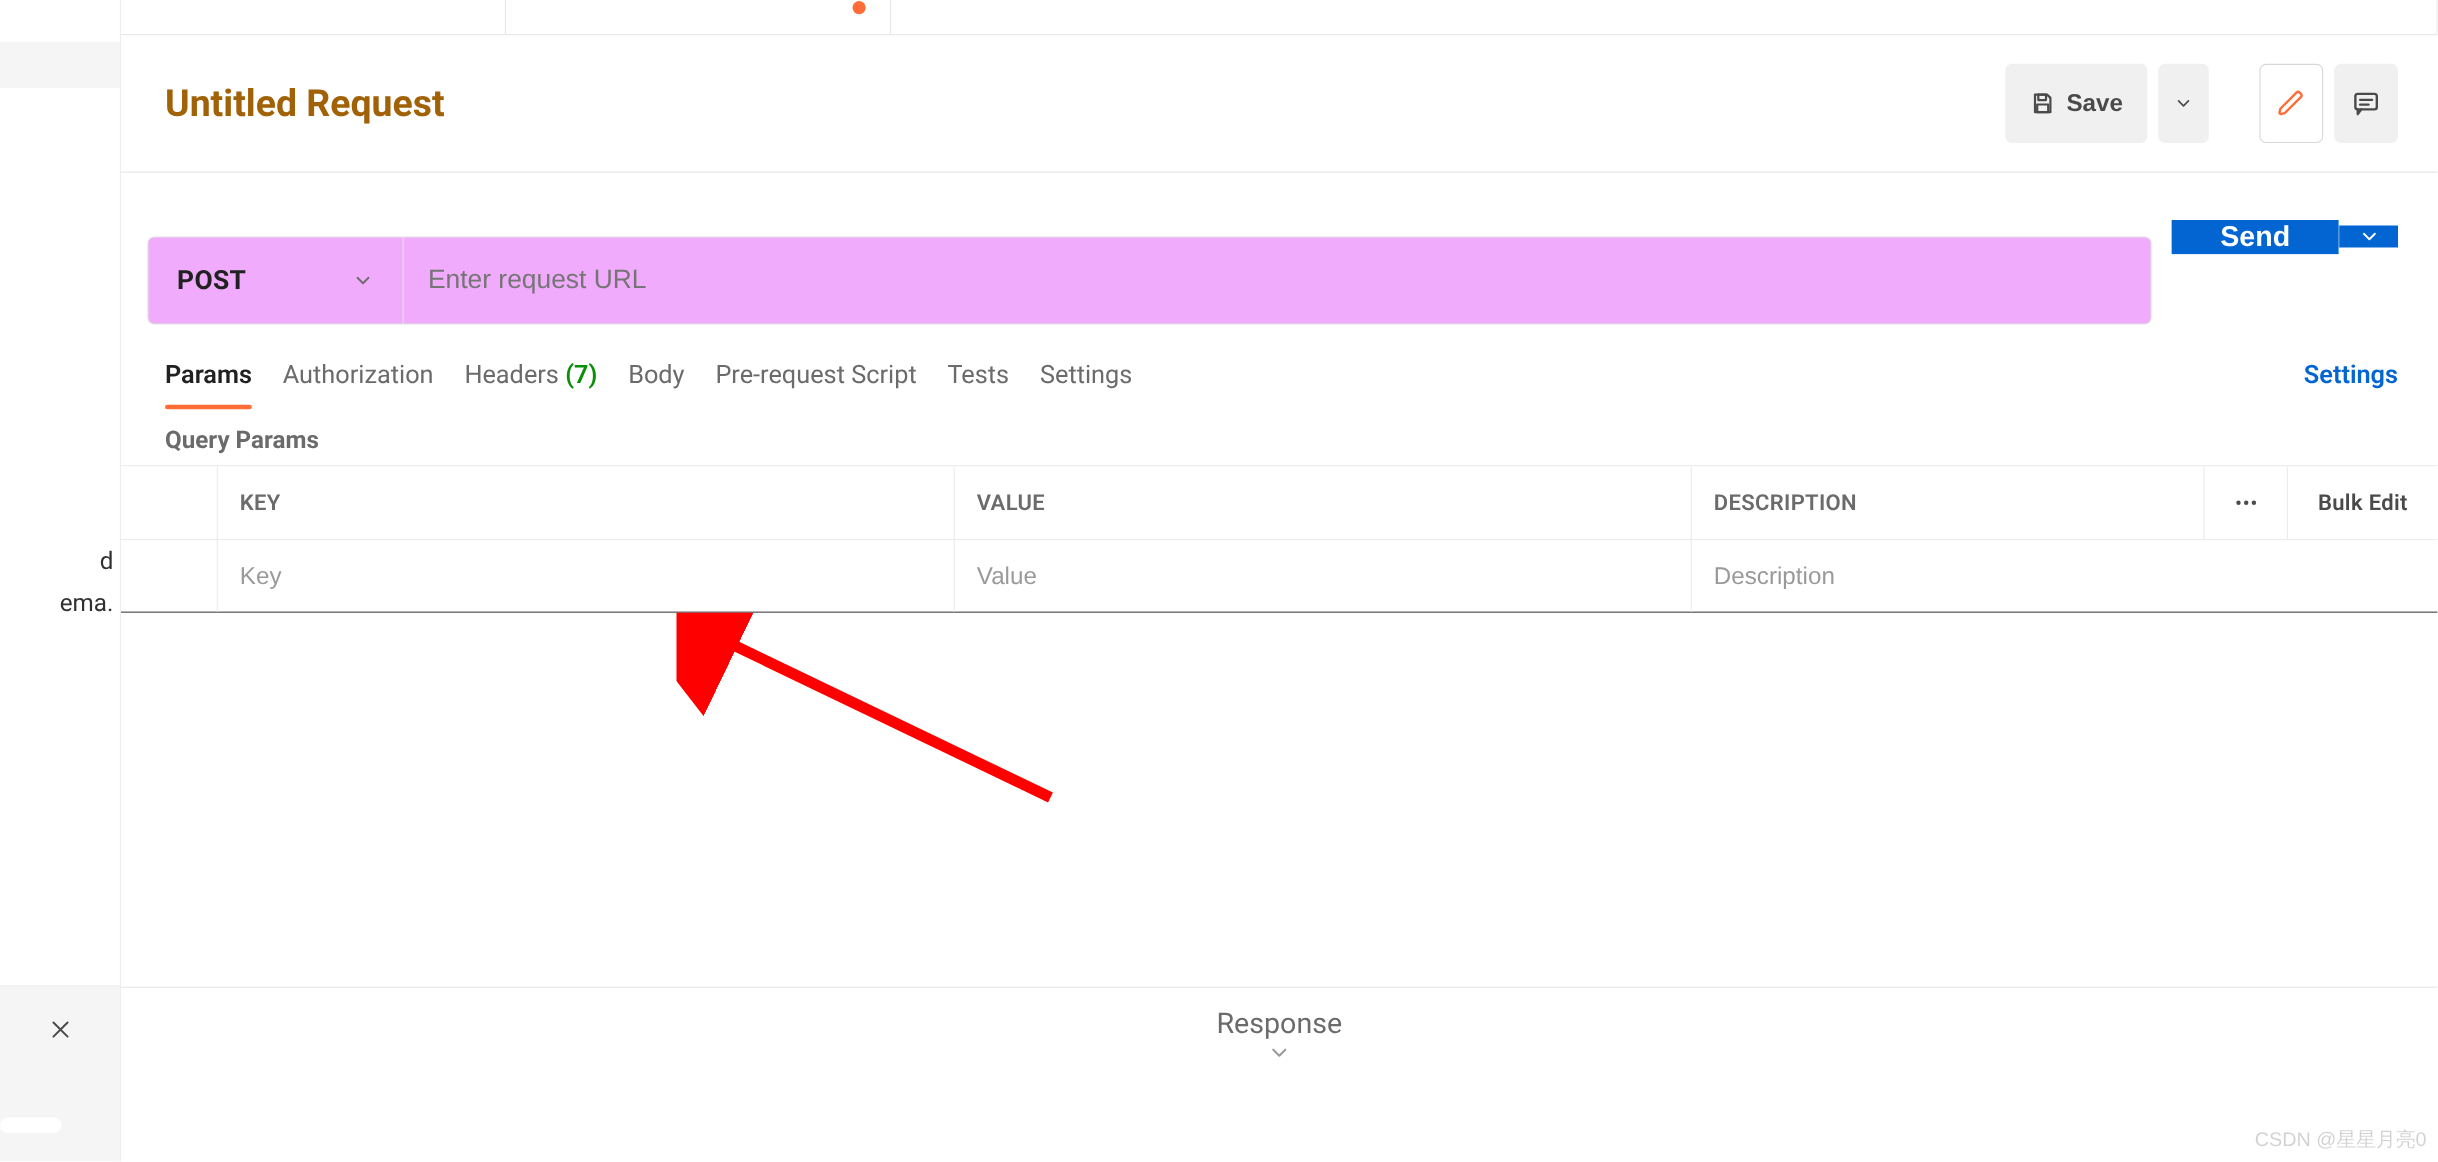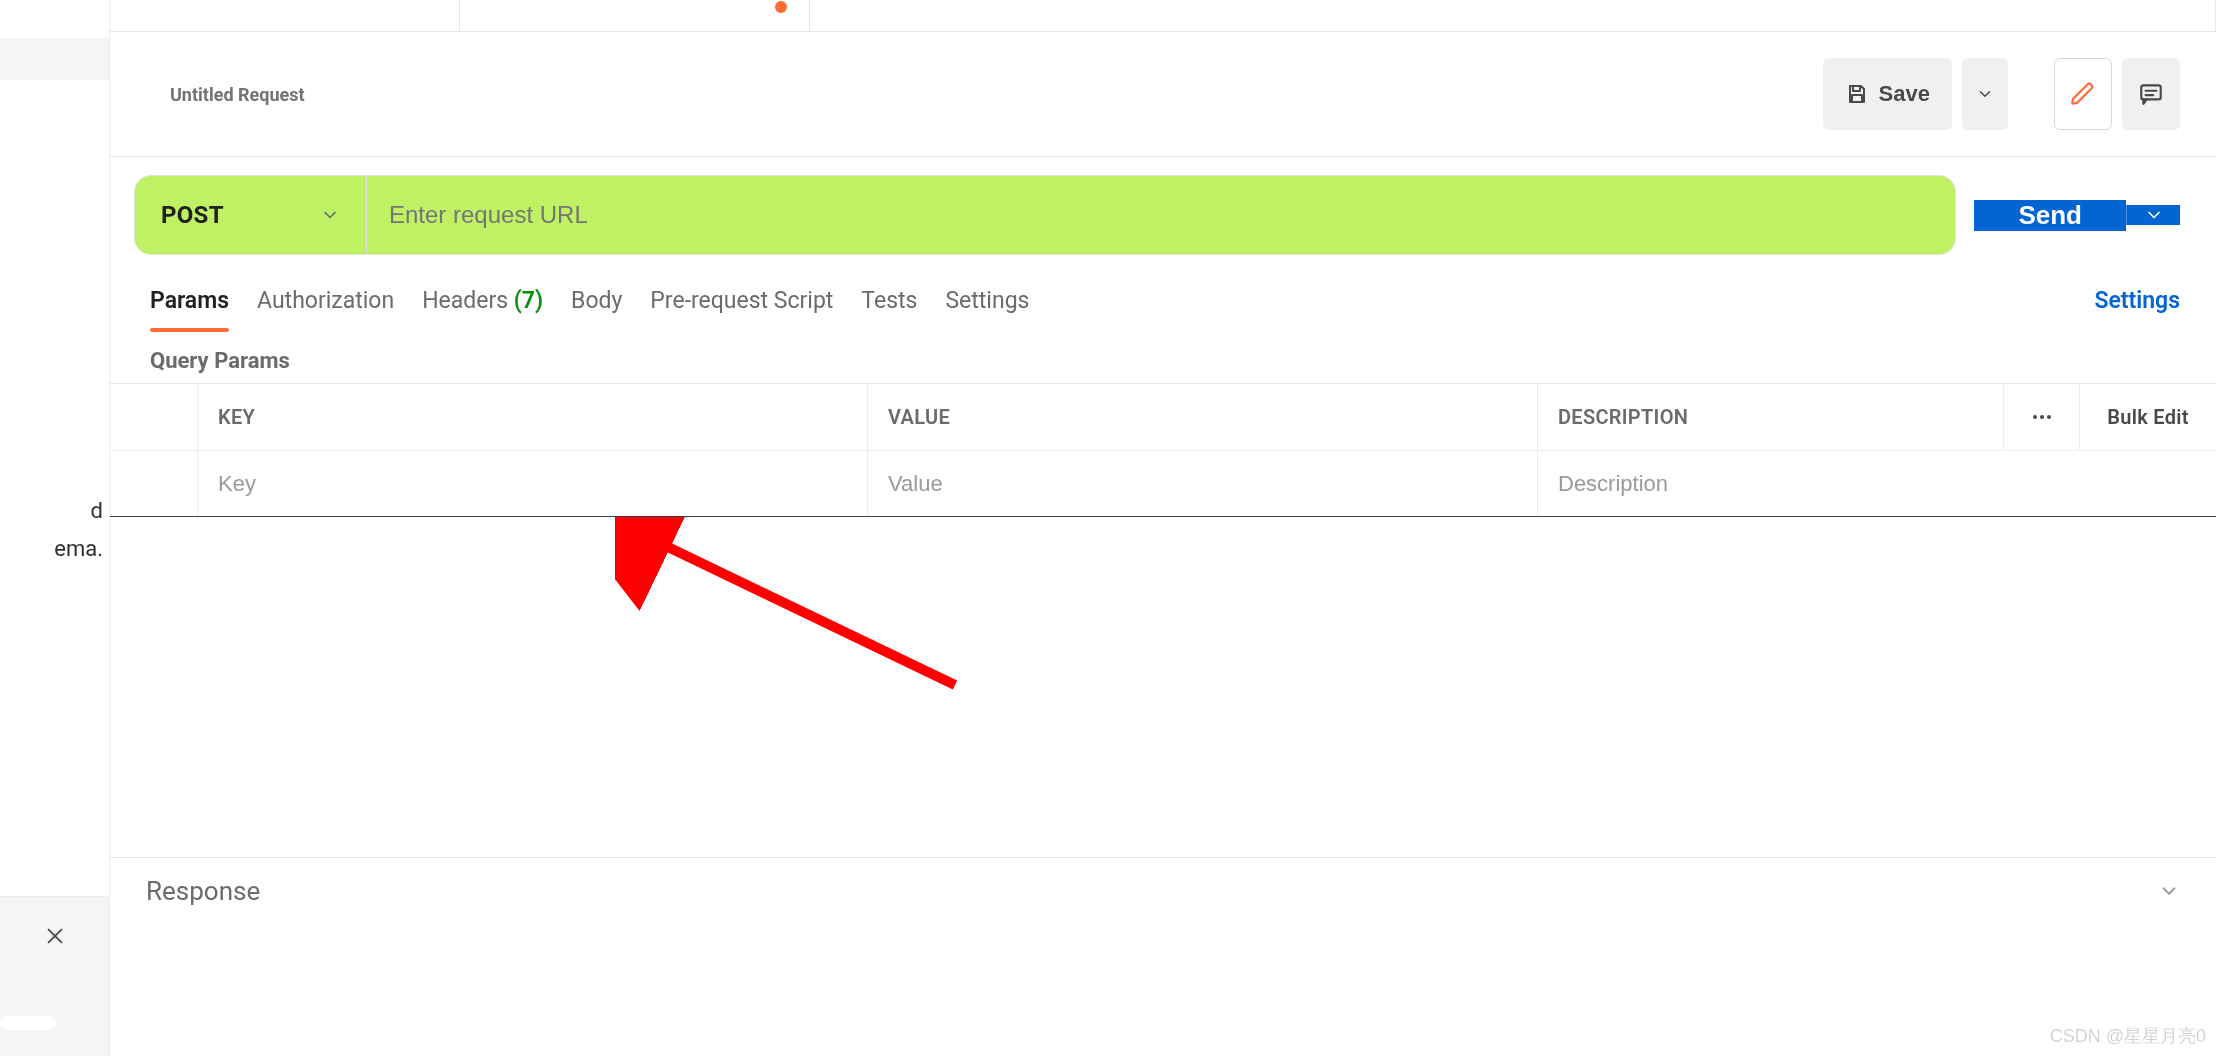--- a/index.html
+++ b/index.html
@@ -45,21 +45,21 @@
   .tabstrip .tab.first { width: 350px; }
   .tabstrip .tab.active { width: 350px; }
   .tabstrip .dot { width: 12px; height: 12px; border-radius: 50%; background: #ff6c37; position: absolute; right: 22px; top: 2px; }
   .tabstrip .tab.third { flex: 1; }
 
   
   .req-header {
     display: flex; align-items: center; padding: 26px 36px 26px 40px;
     border-bottom: 1px solid #e6e6e6;
   }
-  .req-title { font-size: 18px; font-weight: 700; color: #737373; flex: 1; margin-left: 20px; }
+  .req-title { font-size: 34px; font-weight: 700; color: #a16207; flex: 1; }
   .hdr-actions { display: flex; align-items: center; gap: 10px; }
   .btn {
     display: inline-flex; align-items: center; justify-content: center;
     border: none; background: #f0f0f0; color: #4a4a4a; border-radius: 6px;
     height: 72px; font-size: 22px; font-weight: 600; cursor: pointer;
   }
   .btn.save { padding: 0 22px; gap: 10px; }
   .btn.dropdown { width: 46px; }
   .hdr-sep { width: 26px; }
   .btn.outline {
@@ -68,21 +68,21 @@
   .btn.outline .pencil { color: #ff6c37; }
   .btn.flat-gray { width: 58px; }
   .icon { display: inline-block; }
 
   
   .urlrow {
     display: flex; align-items: stretch; gap: 18px; padding: 18px 36px 4px 24px;
   }
   .method-url {
     flex: 1; display: flex; align-items: stretch;
-    background: #bef264; border: 1px solid #e2e2e2; border-radius: 17px; height: 80px;
+    background: #f0abfc; border: 1px solid #e2e2e2; border-radius: 6px; height: 80px; margin-top: 40px;
   }
   .method-select {
     width: 232px; display: flex; align-items: center; justify-content: space-between;
     padding: 0 26px 0 26px; border-right: 1px solid #e2e2e2; cursor: pointer;
   }
   .method-select .label { font-weight: 700; font-size: 24px; color: #212121; letter-spacing: 0.3px; }
   .method-select .chev { color: #6b6b6b; }
   .url-input {
     flex: 1; background: transparent; border: none; outline: none;
     font-size: 24px; color: #6b6b6b; padding: 0 22px;
@@ -137,21 +137,21 @@
   .pt-input::placeholder { color: #9a9a9a; }
 
   .pt-body-area { flex: 1; position: relative; min-height: 340px; }
 
   
   .arrow-svg { position: absolute; left: 505px; top: 0px; width: 360px; height: 190px; pointer-events: none; }
 
   
   .response {
     border-top: 1px solid #e6e6e6; display: flex; align-items: center;
-    padding: 18px 36px; color: #6b6b6b; font-size: 26px;
+    padding: 18px 36px; color: #6b6b6b; font-size: 26px; flex-direction: column;
   }
   .response .spacer { flex: 1; }
   .response .chev { color: #9a9a9a; }
 
   
   .watermark {
     position: absolute; right: 10px; bottom: 8px; font-size: 18px; color: rgba(0,0,0,0.18);
     font-family: Arial, sans-serif; pointer-events: none; margin-left: 32px;
   }
 

